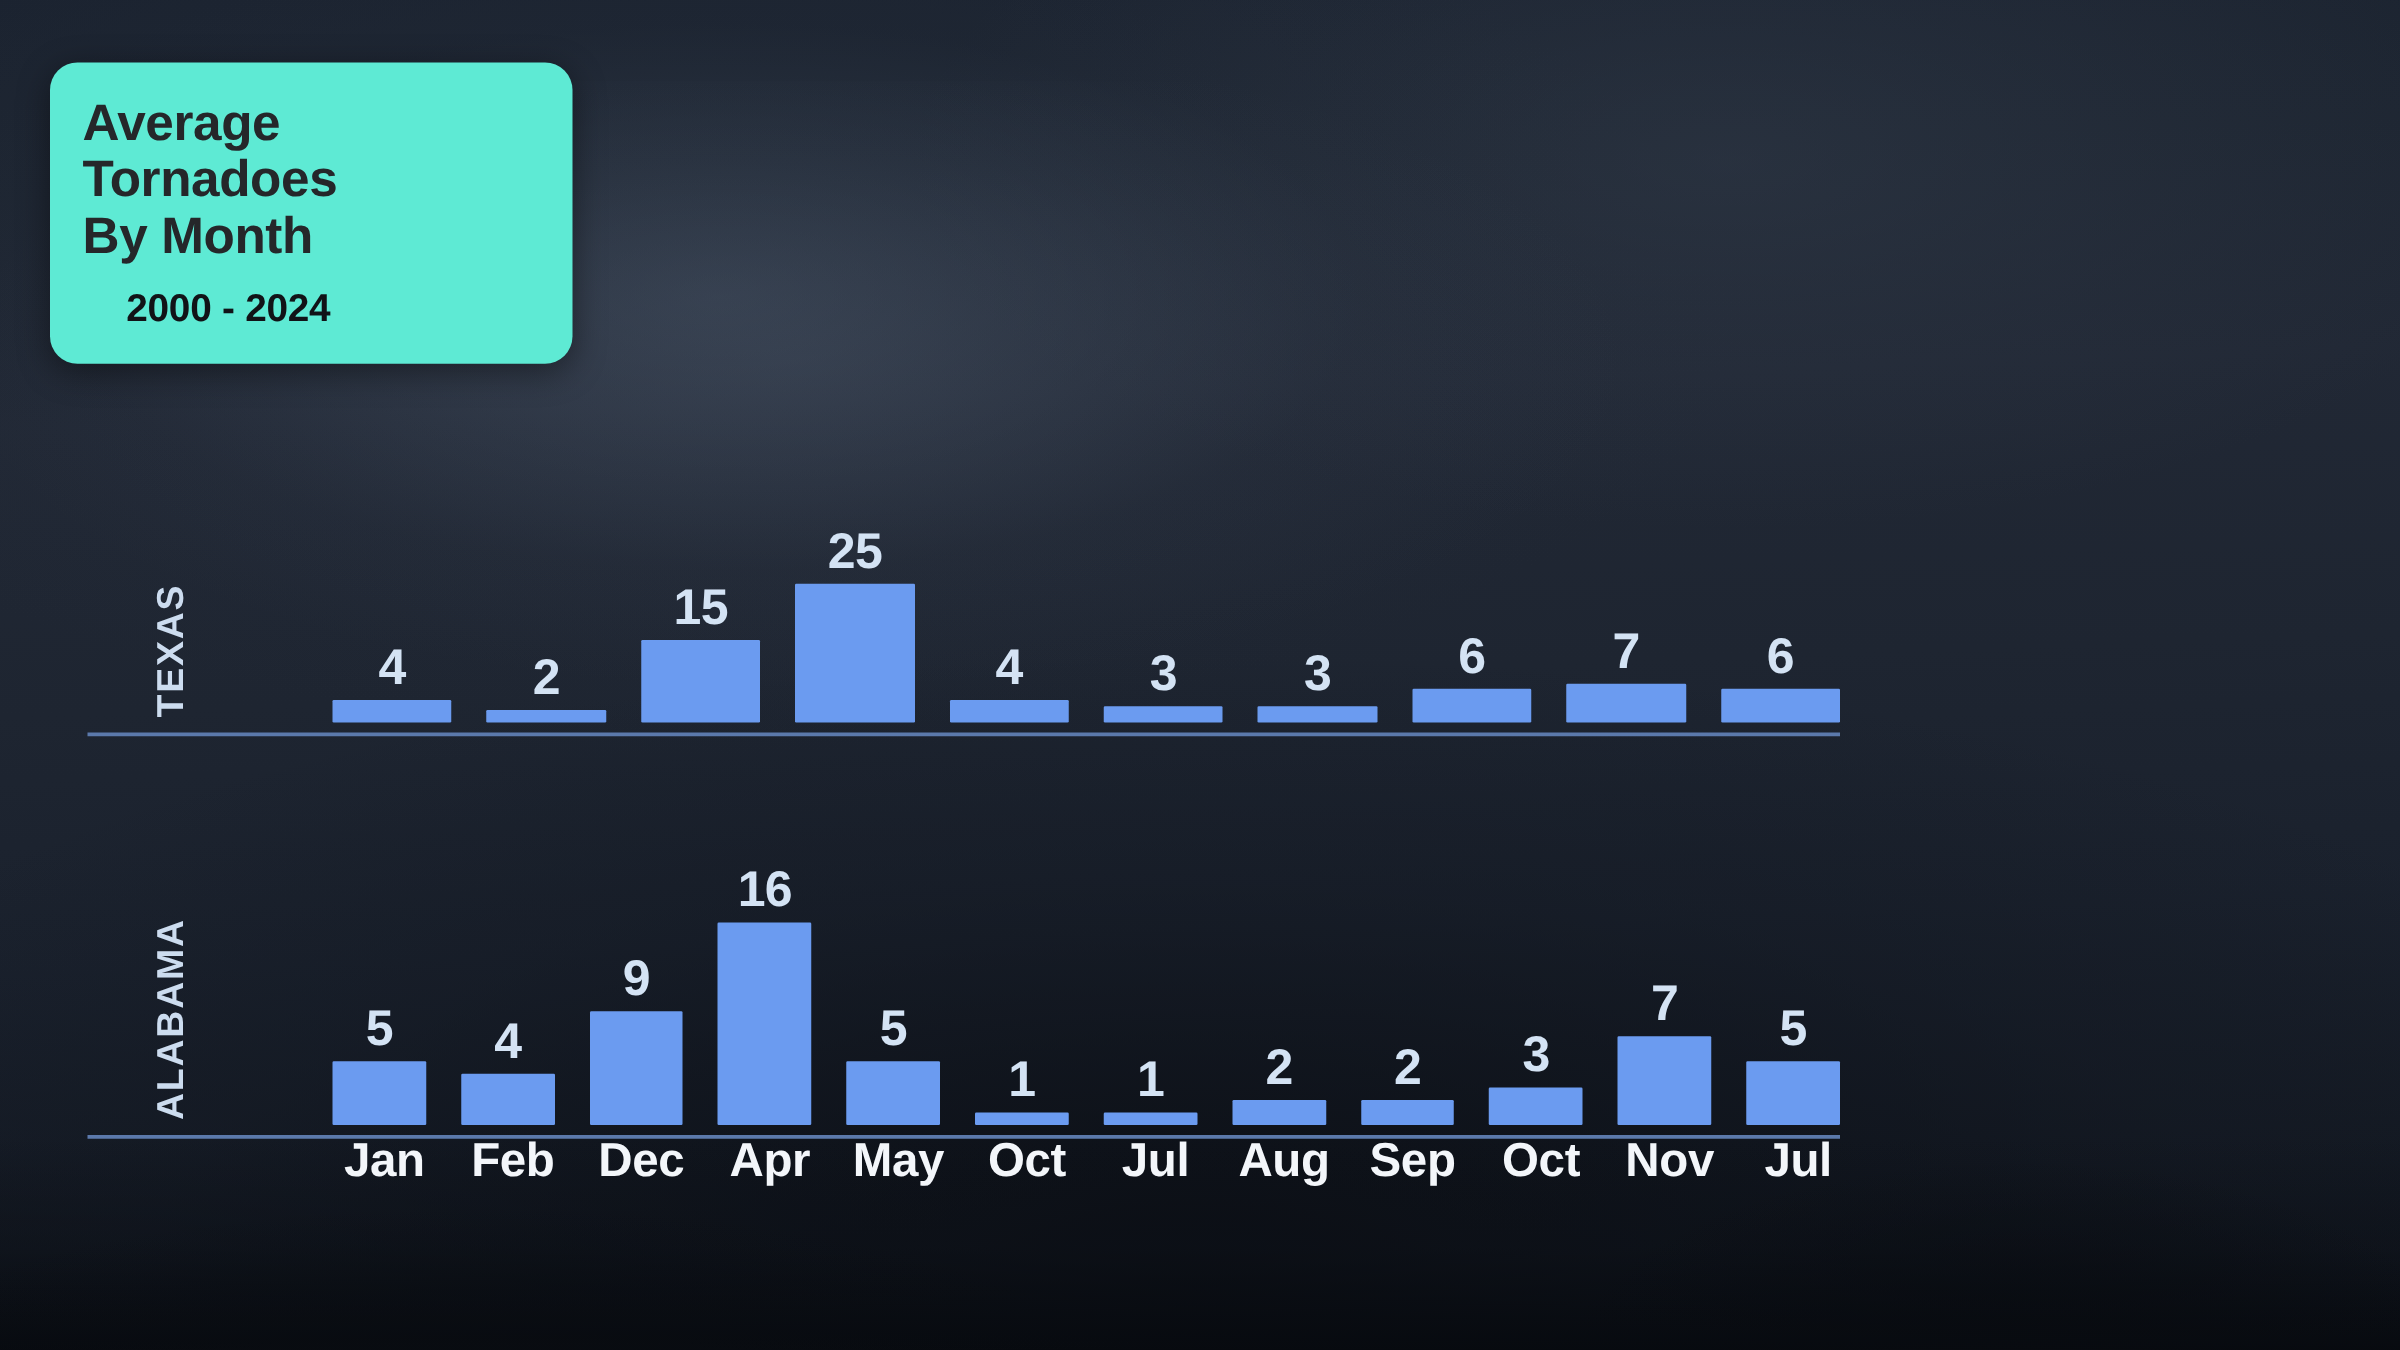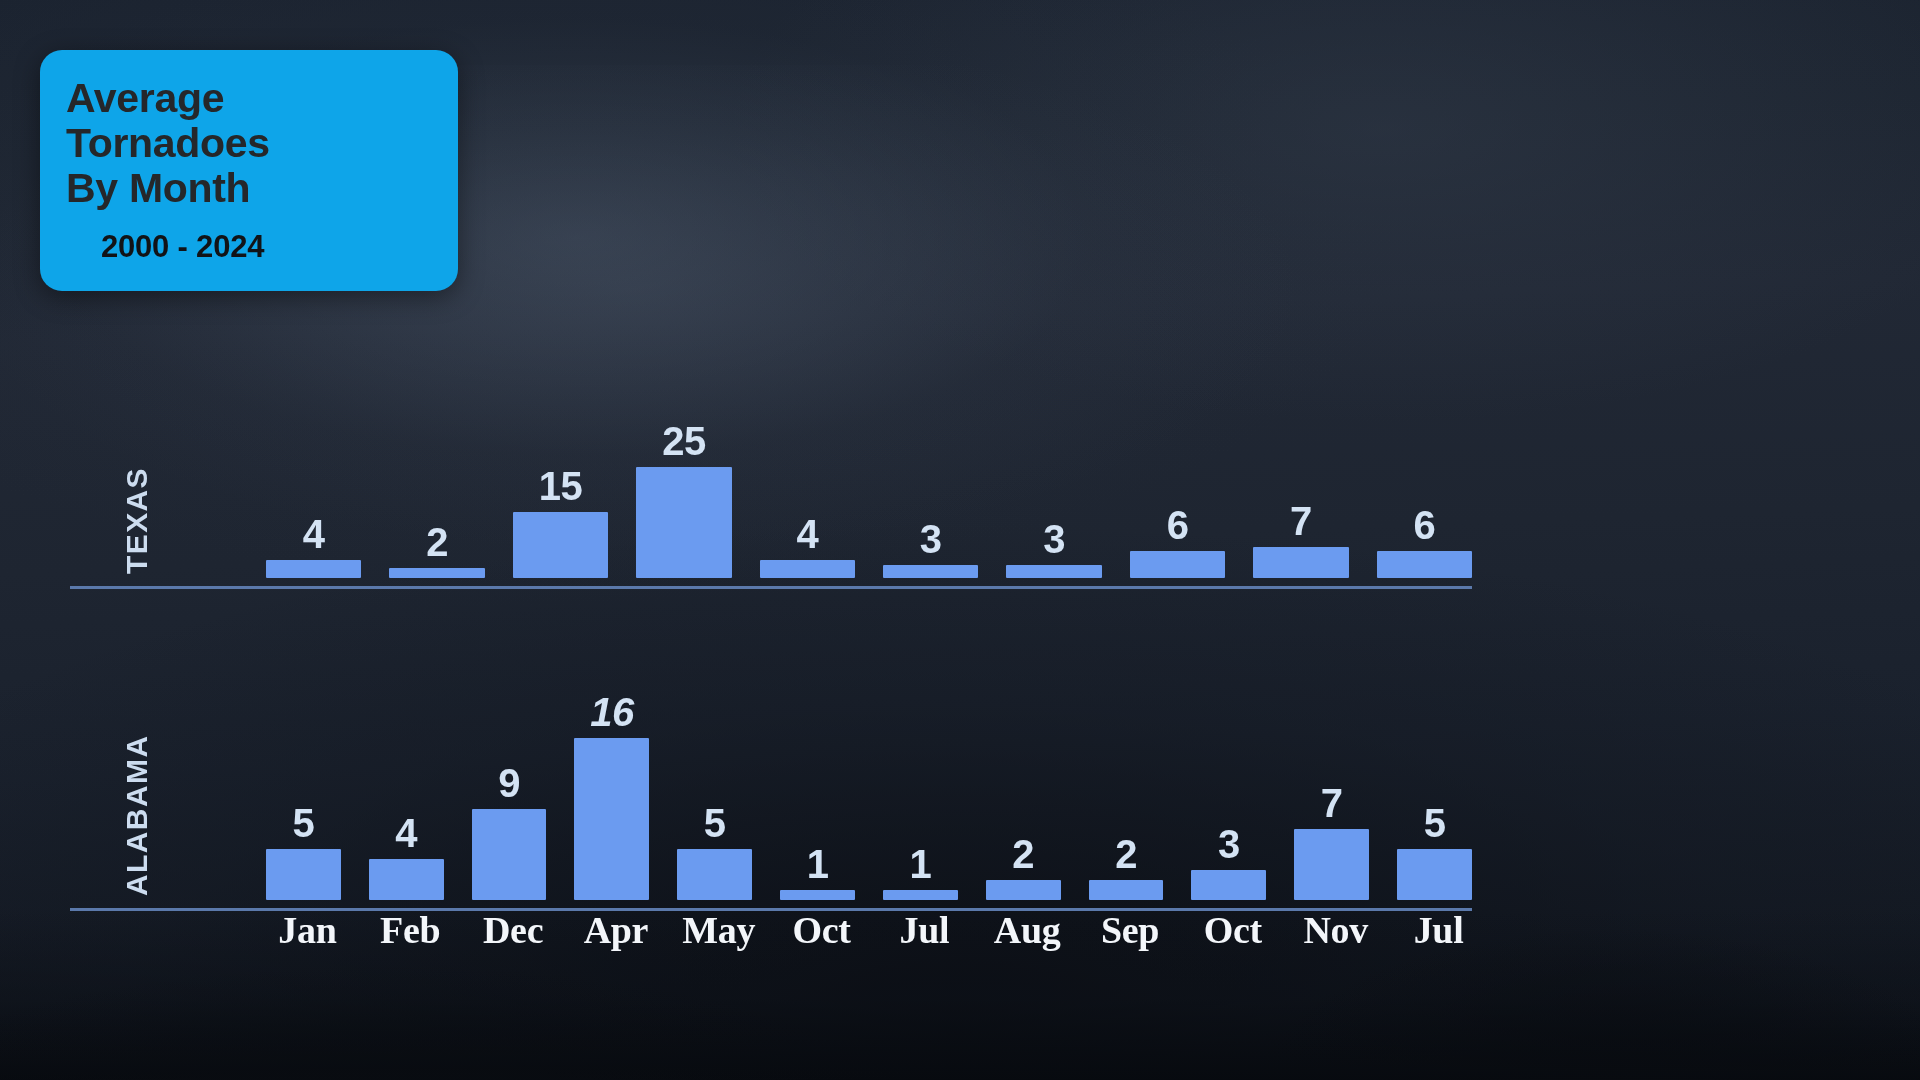--- a/index.html
+++ b/index.html
@@ -30,21 +30,21 @@
       radial-gradient(ellipse 28% 150% at 84% 115%, rgba(8,11,16,0.95) 0%, rgba(8,11,16,0.0) 70%),
       radial-gradient(ellipse 40% 130% at 20% 125%, rgba(9,12,17,0.85) 0%, rgba(9,12,17,0) 72%),
       linear-gradient(to top, rgba(7,10,15,0.96) 0%, rgba(12,16,23,0.55) 48%, rgba(0,0,0,0) 100%);
     pointer-events:none;
   }
 
   
   #title-card {
     position:absolute; left:40px; top:50px;
     width:418px;
-    background:#0ea5e9;
+    background:#5eead4;
     border-radius:22px;
     padding:26px 30px 26px 26px;
     box-shadow:0 6px 26px rgba(0,0,0,0.42);
   }
   #title-card .t-main {
     font-size:41px; font-weight:bold; line-height:1.1;
     color:#25272a; letter-spacing:-0.3px;
     white-space:pre-line;
   }
   #title-card .t-sub {
@@ -107,21 +107,21 @@
   .axis-line {
     position:absolute;
     left:-98px; right:0; bottom:-11px; height:3px;
     background:#5b79ab;
   }
 
   
   #month-axis {
     position:absolute;
     left:266px; right:88px; top:908px;
-    display:flex; gap:20px;font-family:Liberation Serif, serif;
+    display:flex; gap:20px;
   }
   #month-axis .m {
     flex:1 1 0;
     text-align:center;
     color:#f3f6fa;
     font-size:38px;
     font-weight:bold;
     letter-spacing:-0.3px;
   }
 </style>
@@ -191,21 +191,21 @@
         </div>
         <div class="bar-slot">
           <div class="bar-value" style="bottom: 47px;">4</div>
           <div class="bar-rect" style="height: 41px; background: rgb(107, 155, 240);"></div>
         </div>
         <div class="bar-slot">
           <div class="bar-value" style="bottom: 97px;">9</div>
           <div class="bar-rect" style="height: 91px; background: rgb(107, 155, 240);"></div>
         </div>
         <div class="bar-slot">
-          <div class="bar-value" style="bottom: 168px; font-style: italic;">16</div>
+          <div class="bar-value" style="bottom: 168px;">16</div>
           <div class="bar-rect" style="height: 162px; background: rgb(107, 155, 240);"></div>
         </div>
         <div class="bar-slot">
           <div class="bar-value" style="bottom: 57px;">5</div>
           <div class="bar-rect" style="height: 51px; background: rgb(107, 155, 240);"></div>
         </div>
         <div class="bar-slot">
           <div class="bar-value" style="bottom: 16px;">1</div>
           <div class="bar-rect" style="height: 10px; background: rgb(107, 155, 240);"></div>
         </div>

